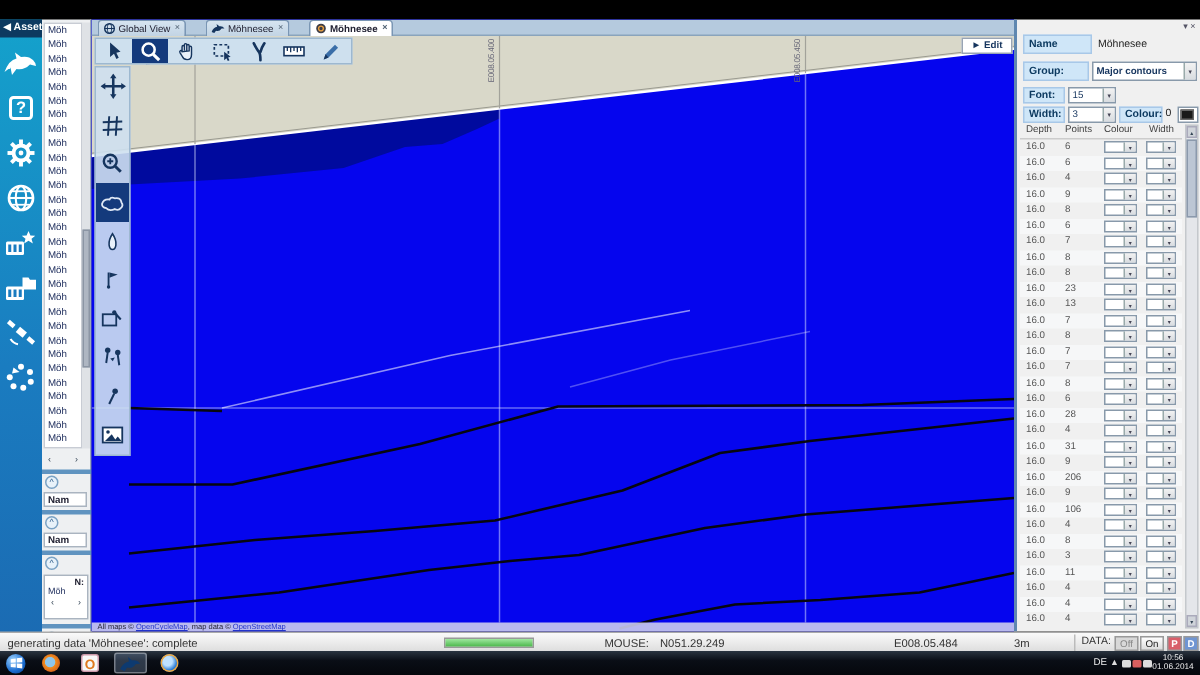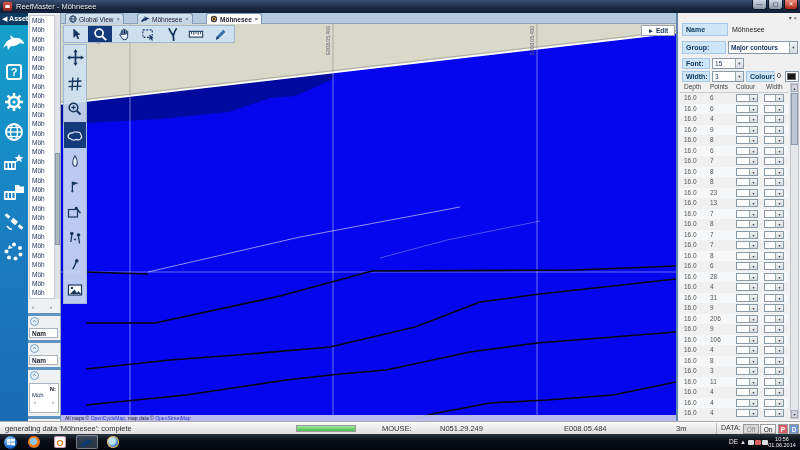--- a/index.html
+++ b/index.html
@@ -136,27 +136,20 @@
   #tray .lang{position:absolute;right:62px;top:4px;font-size:6.5px;}
   #tray .ticon{position:absolute;top:5px;font-size:6px;color:#ddd;}
   #clock{position:absolute;right:1px;top:1.5px;width:34px;text-align:center;font-size:5.5px;line-height:6.5px;color:#eee;}
   .tinybox{position:absolute;top:6px;width:6px;height:5px;background:#ddd;border-radius:1px;}
 </style>
 </head>
 <body>
 
 <div id="screen">
 
-  <div id="titlebar">
-    <span class="appicon"></span>
-    <span class="title">ReefMaster - Möhnesee</span>
-    <span class="winbtn" id="btn-min"><i>—</i></span>
-    <span class="winbtn" id="btn-max"><i>▢</i></span>
-    <span class="winbtn" id="btn-close"><i>✕</i></span>
-  </div>
 
   <div id="sidebar">
     <div class="hdr"><span>◀</span> <span>Assets</span></div>
     <div class="sbicon">
       <svg width="24" height="20" viewBox="0 0 24 20">
           <path d="M1 16 Q4 8 9 7 L8 3 L12 6 Q17 5 20 8 Q22 10 22 12 L18 11 Q14 15 9 14 L6 18 L5 13 Q2 15 1 16 Z" fill="#fff"></path>
           <circle cx="4" cy="13" r="1" fill="#fff"></circle>
         </svg>
     </div>
     <div class="sbicon">
@@ -905,23 +898,23 @@
       <span class="thumb"></span>
       <span class="sarr" style="bottom:0">▾</span>
     </div>
   </div>
 
   <div id="statusbar">
     <span class="st" style="left:5px">generating data 'Möhnesee': complete</span>
     <div id="progress">
         <div class="fill"></div>
       </div>
-    <span class="st" style="left:382px">MOUSE:</span>
+    <span class="st" style="left:403px">MOUSE:</span>
     <span class="st" style="left:440px">N051.29.249</span>
-    <span class="st" style="left:564px">E008.05.484</span>
+    <span class="st" style="left:596px">E008.05.484</span>
     <span class="st" style="left:676px">3m</span>
     <span id="st-sep"></span>
     <span class="st" style="left:721px;font-size:7px">DATA:</span>
     <span class="sbtn" id="b-off">Off</span>
     <span class="sbtn" id="b-on">On</span>
     <span class="sbtn" id="b-p">P</span>
     <span class="sbtn" id="b-d">D</span>
   </div>
 
   <div id="taskbar">

